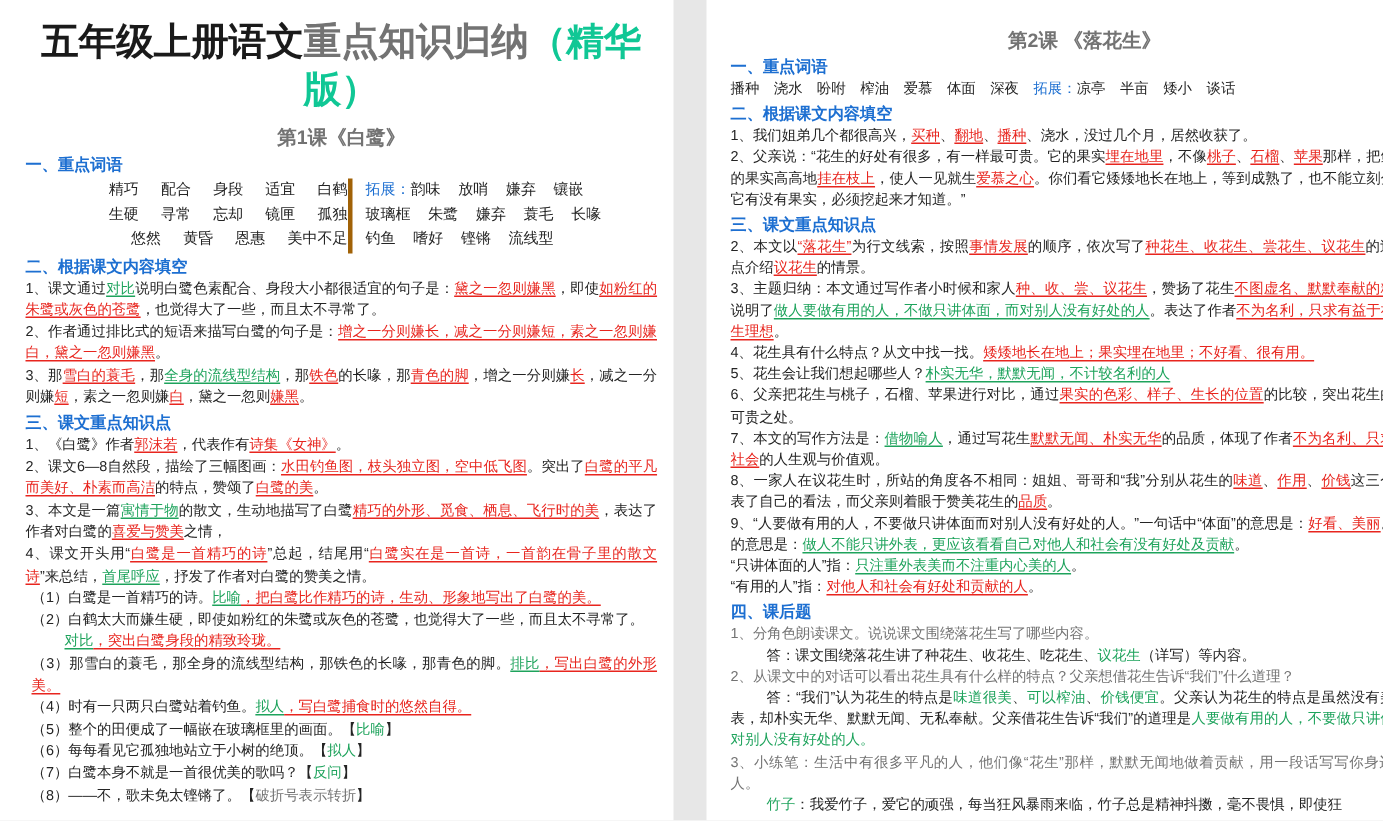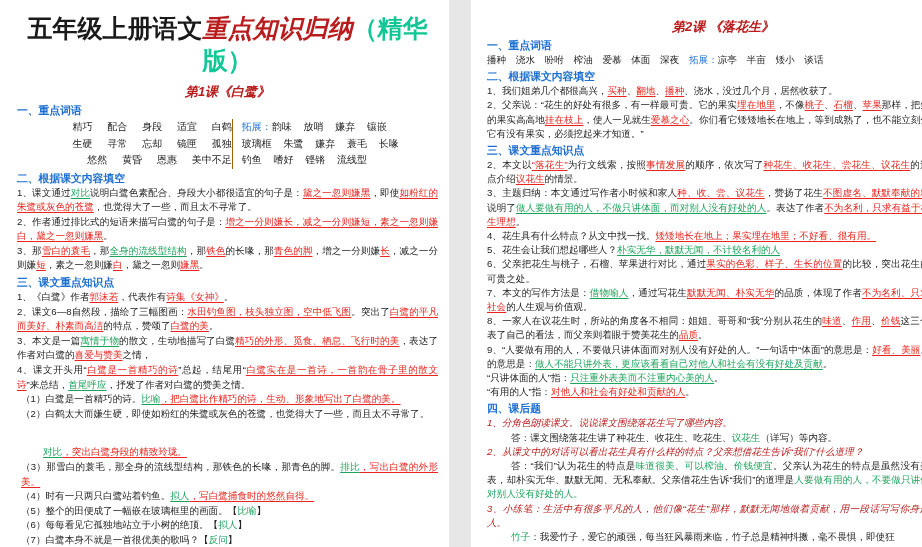--- a/index.html
+++ b/index.html
@@ -26,35 +26,35 @@
   }
   .page-right .blk-lesson_title{margin-top:18px;}
   .blk-heading{
     font-size:10.8px;font-weight:bold;line-height:15px;margin-top:2px;
   }
   .blk-para{
     font-size:9.6px;line-height:14.6px;color:#242424;text-align:justify;
   }
   .page-right .blk-para{line-height:14.2px;}
   .indent1{padding-left:4px;}
-  .indent2{padding-left:26px;margin-top:24px;}
+  .indent2{padding-left:26px;}
   .answer{text-indent:24px;}
   .wordline{word-spacing:7px;}
 
   .blk-wordgrid{
     display:flex;font-size:10px;line-height:16.5px;
     margin:1px 0 1px 0;color:#242424;word-spacing:12px;
   }
   .wg-left{width:51%;text-align:right;}
-  .wg-right{flex:1;border-left:1px solid #a16207;padding-left:9px;word-spacing:9px;}
+  .wg-right{flex:1;border-left:3px solid #a16207;padding-left:9px;word-spacing:9px;}
   .wg-row{white-space:nowrap;}
 
   .run{white-space:pre-wrap;}
   .run-n{color:inherit;}
-  .run-r{color:#b91c1c;font-style:italic;}
+  .run-r{color:#737373;}
   .run-ru{color:#e8251e;text-decoration:underline;text-underline-offset:2px;}
   .run-g{color:#1ea35c;}
   .run-gu{color:#1ea35c;text-decoration:underline;text-underline-offset:2px;}
   .run-b{color:#1d6fd1;}
   .run-teal{color:#10c795;}
 </style>
 </head>
 <body>
 
 <div class="canvas">

